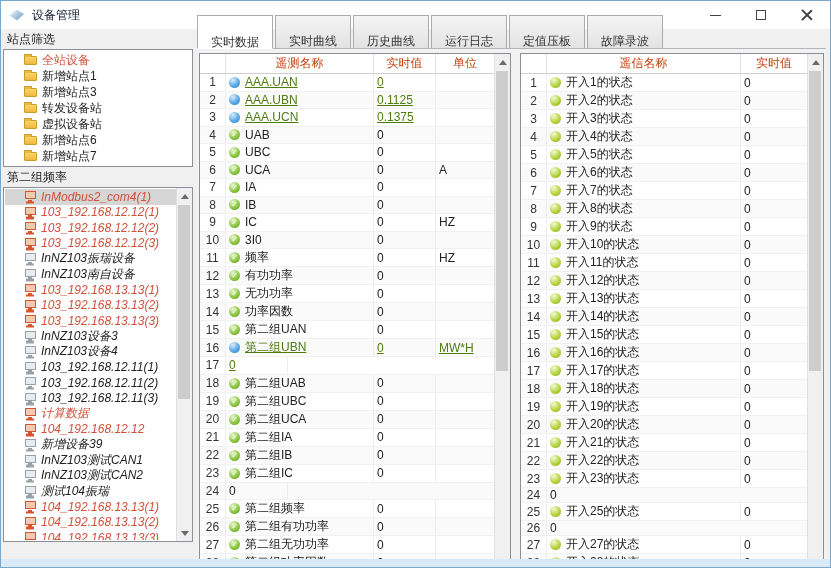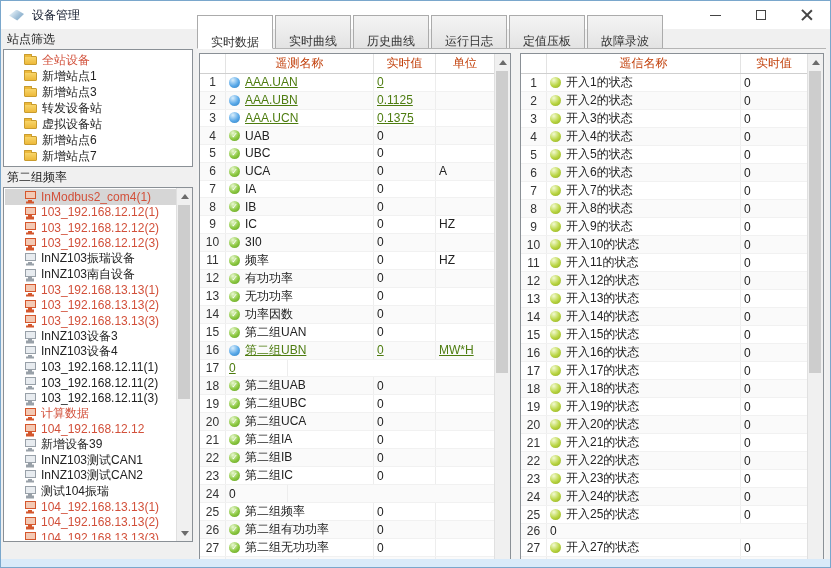--- a/index.html
+++ b/index.html
@@ -24,21 +24,21 @@
   .glyph-close { position:relative; width:12px; height:12px; }
   .glyph-close::before,.glyph-close::after { content:""; position:absolute; left:5px; top:-1px;
     width:1.5px; height:14px; background:#444; }
   .glyph-close::before { transform:rotate(45deg); } .glyph-close::after { transform:rotate(-45deg); }
   
   .sidebar { position:absolute; left:2px; top:28px; width:190px; bottom:8px;
     display:flex; flex-direction:column; }
   .section-label { height:20px; line-height:20px; padding-left:4px; color:#222; }
   .listbox { background:#fff; border:1px solid #8a9096; position:relative; overflow:hidden; }
   .site-list { height:118px; padding:2px 0; }
-  .device-list { flex:1; margin-bottom:17px; }
+  .device-list { flex:1; margin-bottom:17px;font-style:italic; }
   .device-items { position:absolute; inset:1px 16px 1px 1px; overflow:hidden; }
   .site-item,.device-item { height:16px; display:flex; align-items:center; gap:5px;
     padding-left:20px; white-space:nowrap; overflow:hidden; }
   .device-item { height:15.5px; }
   .site-item.alarm span.lbl,.device-item.alarm span.lbl { color:#d2503a; }
   .device-item.selected { background:#d6d6d6; }
   .folder-icon { width:13px; height:9px; background:linear-gradient(#f8d56a,#edb93a);
     border:1px solid #c99c2e; border-radius:1px; position:relative; flex:none; }
   .folder-icon::before { content:""; position:absolute; left:-1px; top:-3px; width:6px; height:2px;
     background:#edb93a; border:1px solid #c99c2e; border-bottom:none; border-radius:1px 1px 0 0; }
@@ -720,24 +720,20 @@
             <div class="t-row">
               <div class="c col-idx">23</div>
               <div class="c col-name">
                 <span class="ball green-ball-icon"></span>
                 <span class="lbl">开入23的状态</span>
               </div>
               <div class="c col-val val">0</div>
             </div>
             <div class="t-row">
               <div class="c col-idx">24</div>
-              <div class="c col-name">
-                <span class="ball green-ball-icon"></span>
-                <span class="lbl">开入24的状态</span>
-              </div>
               <div class="c col-val val">0</div>
             </div>
             <div class="t-row">
               <div class="c col-idx">25</div>
               <div class="c col-name">
                 <span class="ball green-ball-icon"></span>
                 <span class="lbl">开入25的状态</span>
               </div>
               <div class="c col-val val">0</div>
             </div>

